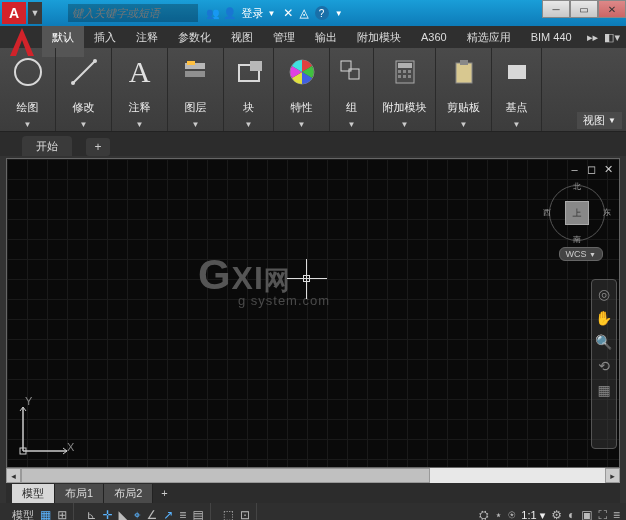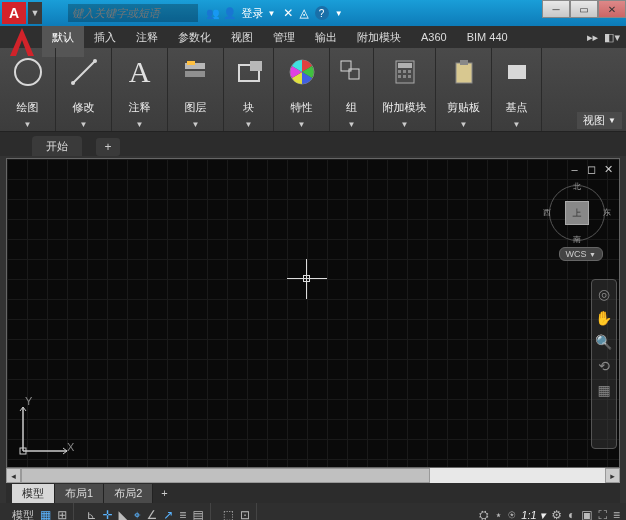--- a/index.html
+++ b/index.html
@@ -27,21 +27,21 @@
 .big-A svg { width: 32px; height: 32px; }
 
 .ribbon { height: 84px; background: linear-gradient(#4a4a4a,#3c3c3c); display: flex; border-bottom: 1px solid #222; }
 .panel { border-right: 1px solid #2a2a2a; display: flex; flex-direction: column; align-items: center; justify-content: space-between; padding: 4px 6px 2px; }
 .panel .icon-big { width: 40px; height: 40px; display: flex; align-items: center; justify-content: center; color: #cfcfcf; }
 .panel .label { font-size: 11px; color: #eee; white-space: nowrap; }
 .panel .drop { font-size: 8px; color: #ccc; margin-top: -2px; }
 .ribbon-spacer { flex: 1; background: linear-gradient(#4a4a4a,#3c3c3c); display: flex; align-items: flex-end; justify-content: flex-end; padding: 2px 4px; }
 .ribbon-spacer .viewlabel { font-size: 11px; color: #eee; background: #4a4a4a; padding: 1px 6px; display: flex; align-items: center; gap: 3px; }
 
-.file-tabs { height: 24px; background: #2c2c2c; display: flex; align-items: flex-end; padding-left: 32px; gap: 10px; }
+.file-tabs { height: 24px; background: #2c2c2c; display: flex; align-items: flex-end; padding-left: 22px; gap: 10px; }
 .file-tabs .ftab { height: 20px; padding: 2px 14px; background: #3a3a3a; color: #ddd; font-size: 11px; border-top-left-radius: 4px; border-top-right-radius: 4px; display: flex; align-items: center; gap: 6px; }
 .file-tabs .ftab.active { background: #5a5a5a; }
 .file-tabs .ftab .x { font-size: 10px; color: #aaa; }
 .file-tabs .plus { width: 24px; height: 18px; background: #3a3a3a; color: #ccc; display: flex; align-items: center; justify-content: center; font-size: 12px; border-radius: 3px; margin-left: 4px; }
 
 .canvas-area { position: relative; height: 310px; background: #0a0a0a; margin: 2px 6px 0 6px; border: 1px solid #666; overflow: hidden; }
 .grid { position: absolute; inset: 0; background-image: linear-gradient(#1a1a1a 1px, transparent 1px), linear-gradient(90deg, #1a1a1a 1px, transparent 1px); background-size: 20px 20px; }
 .canvas-area .view-controls { position: absolute; right: 4px; top: 4px; display: flex; gap: 4px; }
 .canvas-area .view-controls div { width: 13px; height: 12px; color: #ccc; font-size: 11px; text-align: center; line-height: 12px; }
 .viewcube { position: absolute; right: 12px; top: 24px; width: 60px; height: 60px; }
@@ -71,21 +71,21 @@
 
 .layout-tabs { height: 20px; background: #2c2c2c; display: flex; align-items: center; padding-left: 6px; gap: 0; font-size: 11px; margin: 0 6px; }
 .layout-tabs .ltab { padding: 2px 10px; background: #4a4a4a; color: #ddd; border-right: 1px solid #222; }
 .layout-tabs .ltab.active { background: #d8d8d8; color: #222; }
 .layout-tabs .plus { padding: 2px 8px; color: #ccc; }
 
 .statusbar { height: 24px; background: #2f2f2f; display: flex; align-items: center; padding: 0 6px; gap: 6px; font-size: 11px; color: #ccc; }
 .statusbar .group { display: flex; align-items: center; gap: 6px; padding: 0 6px; border-right: 1px solid #444; height: 100%; }
 .statusbar .icon { font-size: 12px; color: #bbb; cursor: pointer; }
 .statusbar .icon.active { color: #5ab4ff; }
-.statusbar .scale { color: #eee; font-style: italic; }
+.statusbar .scale { color: #eee; }
 .statusbar .right { margin-left: auto; display: flex; align-items: center; gap: 6px; }
 </style>
 </head>
 <body>
 
 <div class="titlebar">
   <div class="logo">A</div>
   <div class="qat-drop">▼</div>
   <input class="search" placeholder="键入关键字或短语" style="">
   <div class="login-area">
@@ -116,20 +116,21 @@
 <div class="ribbon-tabs">
   <div class="tab active">默认</div>
   <div class="tab">插入</div>
   <div class="tab">注释</div>
   <div class="tab">参数化</div>
   <div class="tab">视图</div>
   <div class="tab">管理</div>
   <div class="tab">输出</div>
   <div class="tab">附加模块</div>
   <div class="tab">A360</div>
+  <div class="tab">精选应用</div>
   <div class="tab">BIM 440</div>
   <div class="tail">
     <span>▸▸</span>
     <span>◧▾</span>
   </div>
 </div>
 
 <div class="ribbon">
   <div class="panel" style="width:56px">
     <div class="icon-big">
@@ -267,20 +268,24 @@
     <div class="dir" style="top:24px;right:-4px">东</div>
     <div class="cube">上</div>
   </div>
   <div class="wcs"><span>WCS</span> <span style="font-size:7px">▼</span></div>
   <div class="navbar">
     <span>◎</span>
     <span>✋</span>
     <span>🔍</span>
     <span>⟲</span>
     <span>▦</span>
+  </div>
+  <div class="watermark">
+    <div class="big"><span>G</span><span style="font-size:32px">XI</span><span class="net">网</span></div>
+    <div class="sub">g system.com</div>
   </div>
   <div class="cursor-cross">
       <div class="box"></div>
     </div>
   <div class="ucs">
     <div class="ylabel">Y</div>
     <div class="xlabel">X</div>
     <svg width="60" height="60">
         <line x1="6" y1="54" x2="6" y2="10" stroke="#ccc" stroke-width="1.5"></line>
         <line x1="6" y1="54" x2="50" y2="54" stroke="#ccc" stroke-width="1.5"></line>

